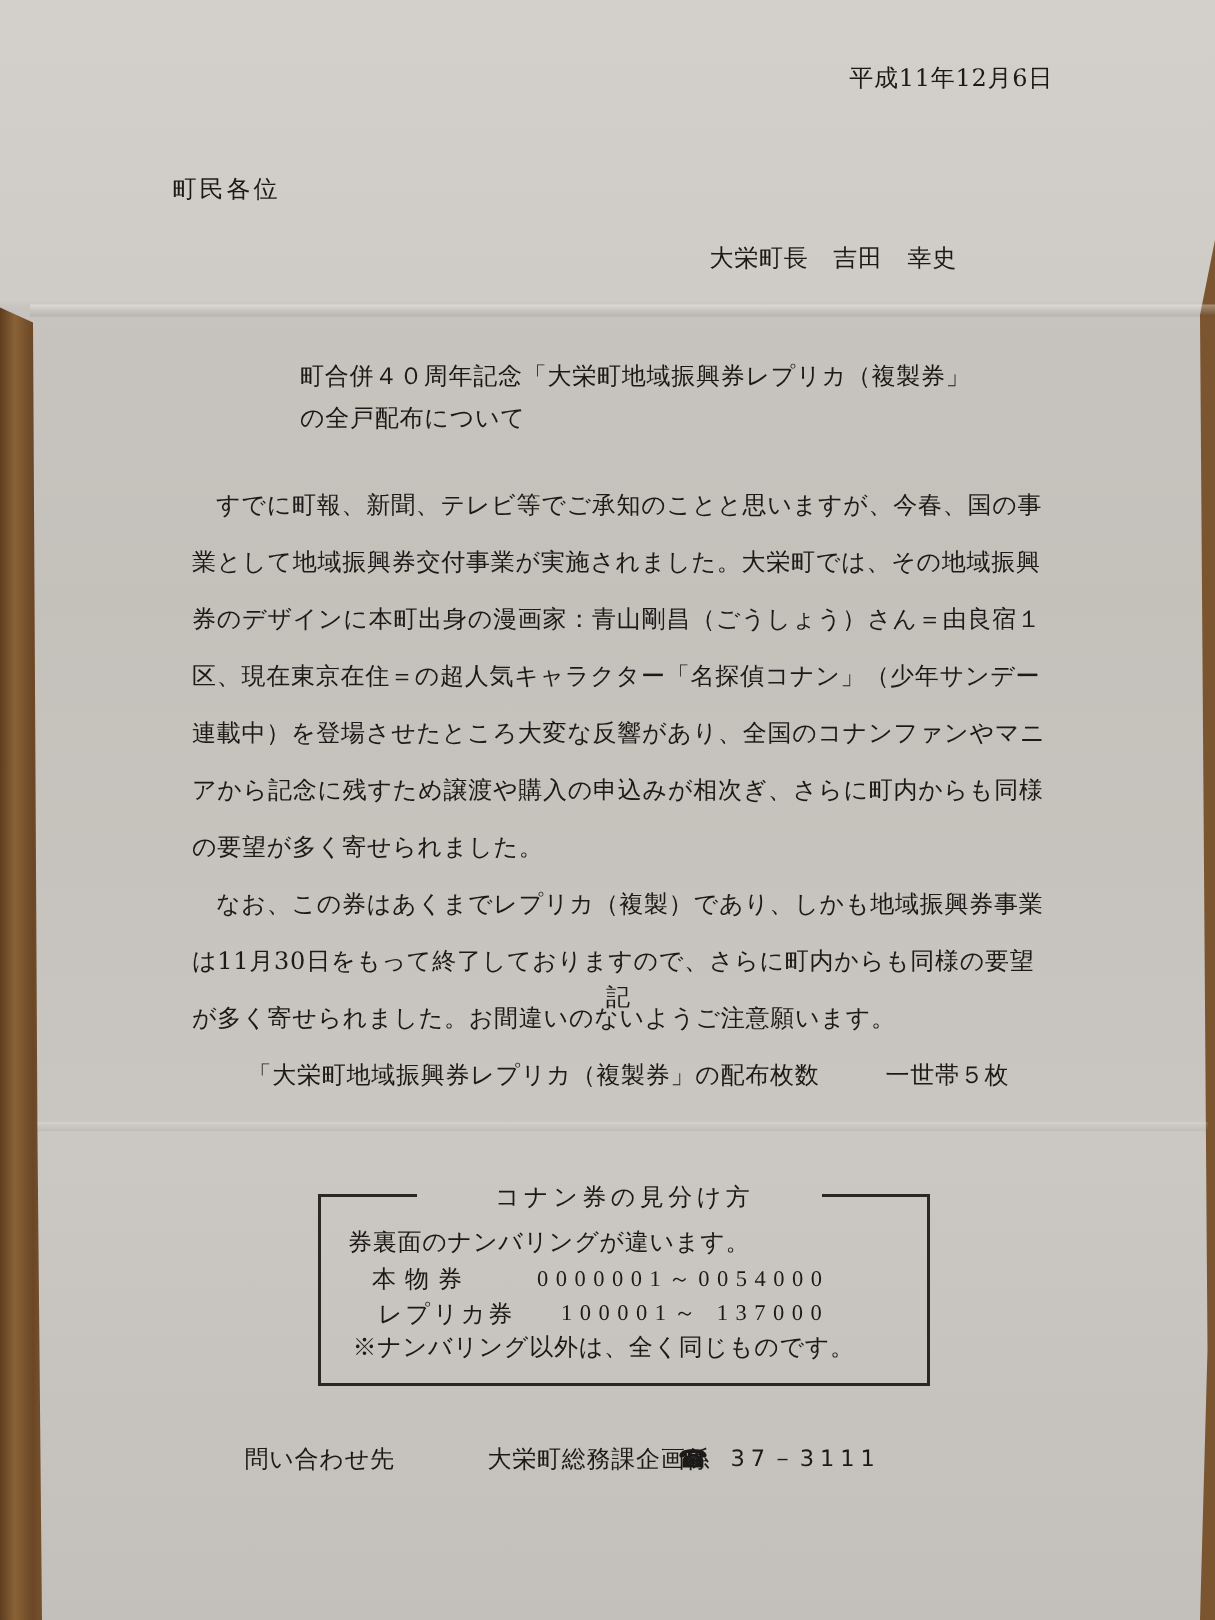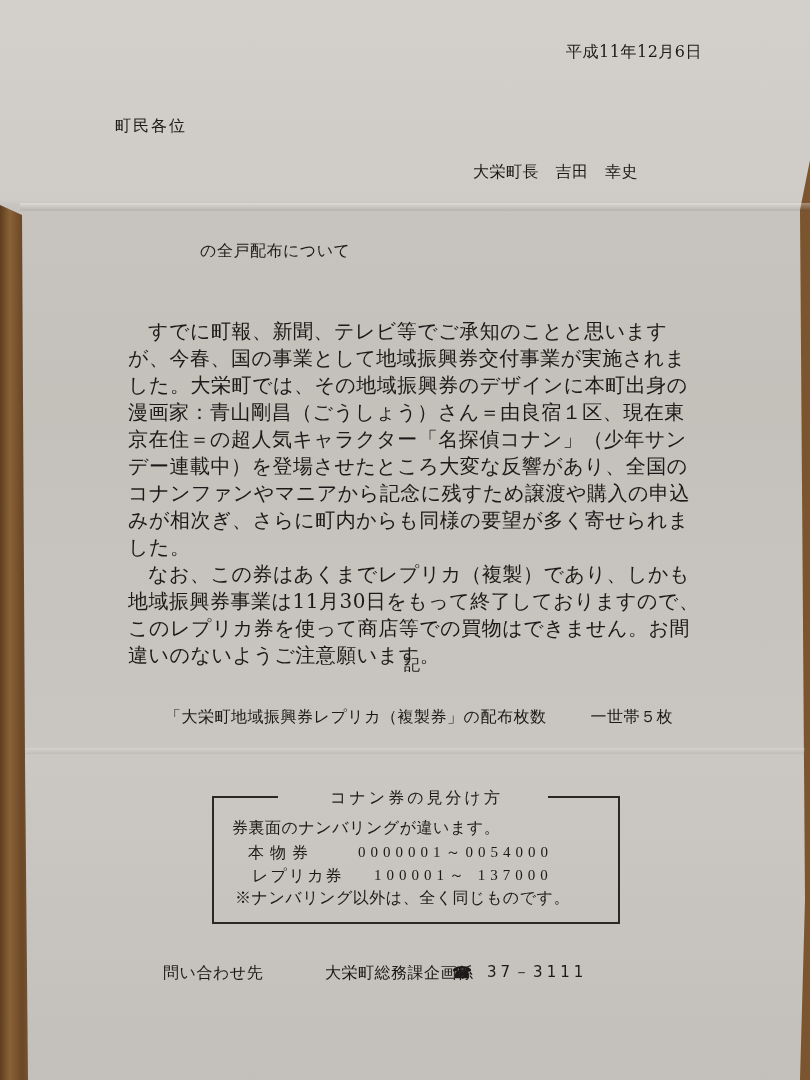--- a/index.html
+++ b/index.html
@@ -24,21 +24,21 @@
     }
     .fold2 {
       position: absolute; left: 25px; top: 748px; width: 780px; height: 6px;
       background: linear-gradient(180deg, rgba(255,255,255,0.2), rgba(0,0,0,0.05));
     }
     .t { position: absolute; white-space: nowrap; font-size: 16px; letter-spacing: 0.5px; }
     .date { right: 108px; top: 42px; font-size: 16px; }
     .addressee { left: 115px; top: 116px; letter-spacing: 2px; text-align: right; }
     .sender { left: 473px; top: 162px; }
     .subject { left: 200px; top: 237px; line-height: 28px; }
-    .body { left: 128px; top: 318px; width: 575px; font-size: 20px; line-height: 27px; white-space: normal; }
+    .body { left: 128px; top: 318px; width: 575px; font-size: 16px; line-height: 38px; white-space: normal; }
     .body p { margin: 0; text-indent: 1em; }
     .ki { left: 404px; top: 655px; }
     .dist { left: 165px; top: 707px; }
     .dist .count { margin-left: 44px; }
     .box {
       position: absolute; left: 212px; top: 796px; width: 404px; height: 126px;
       border: 2px solid #2a2724; border-top: none;
     }
     .box-topline-l { position: absolute; left: 212px; top: 796px; width: 66px; border-top: 2px solid #2a2724; }
     .box-topline-r { position: absolute; left: 548px; top: 796px; width: 70px; border-top: 2px solid #2a2724; }
@@ -60,26 +60,27 @@
 <div class="wood"></div>
 <div class="paper"></div>
 <div class="fold1"></div>
 <div class="fold2"></div>
 
 <div class="t date">平成11年12月6日</div>
 <div class="t addressee">町民各位</div>
 <div class="t sender">大栄町長　吉田　幸史</div>
 
 <div class="t subject">
+  <div>町合併４０周年記念「大栄町地域振興券レプリカ（複製券」</div>
   <div>の全戸配布について</div>
 </div>
 
 <div class="t body">
   <p>すでに町報、新聞、テレビ等でご承知のことと思いますが、今春、国の事業として地域振興券交付事業が実施されました。大栄町では、その地域振興券のデザインに本町出身の漫画家：青山剛昌（ごうしょう）さん＝由良宿１区、現在東京在住＝の超人気キャラクター「名探偵コナン」（少年サンデー連載中）を登場させたところ大変な反響があり、全国のコナンファンやマニアから記念に残すため譲渡や購入の申込みが相次ぎ、さらに町内からも同様の要望が多く寄せられました。</p>
-  <p>なお、この券はあくまでレプリカ（複製）であり、しかも地域振興券事業は11月30日をもって終了しておりますので、このレプリカ券を使って商店等での買物はできません。お間違いのないようご注意願います。</p>
+  <p>なお、この券はあくまでレプリカ（複製）であり、しかも地域振興券事業は11月30日をもって終了しておりますので、さらに町内からも同様の要望が多く寄せられました。お間違いのないようご注意願います。</p>
 </div>
 
 <div class="t ki">記</div>
 <div class="t dist">
   <span>「大栄町地域振興券レプリカ（複製券」の配布枚数</span><span class="count">一世帯５枚</span>
 </div>
 
 <div class="box"></div>
 <div class="box-topline-l"></div>
 <div class="box-topline-r"></div>

